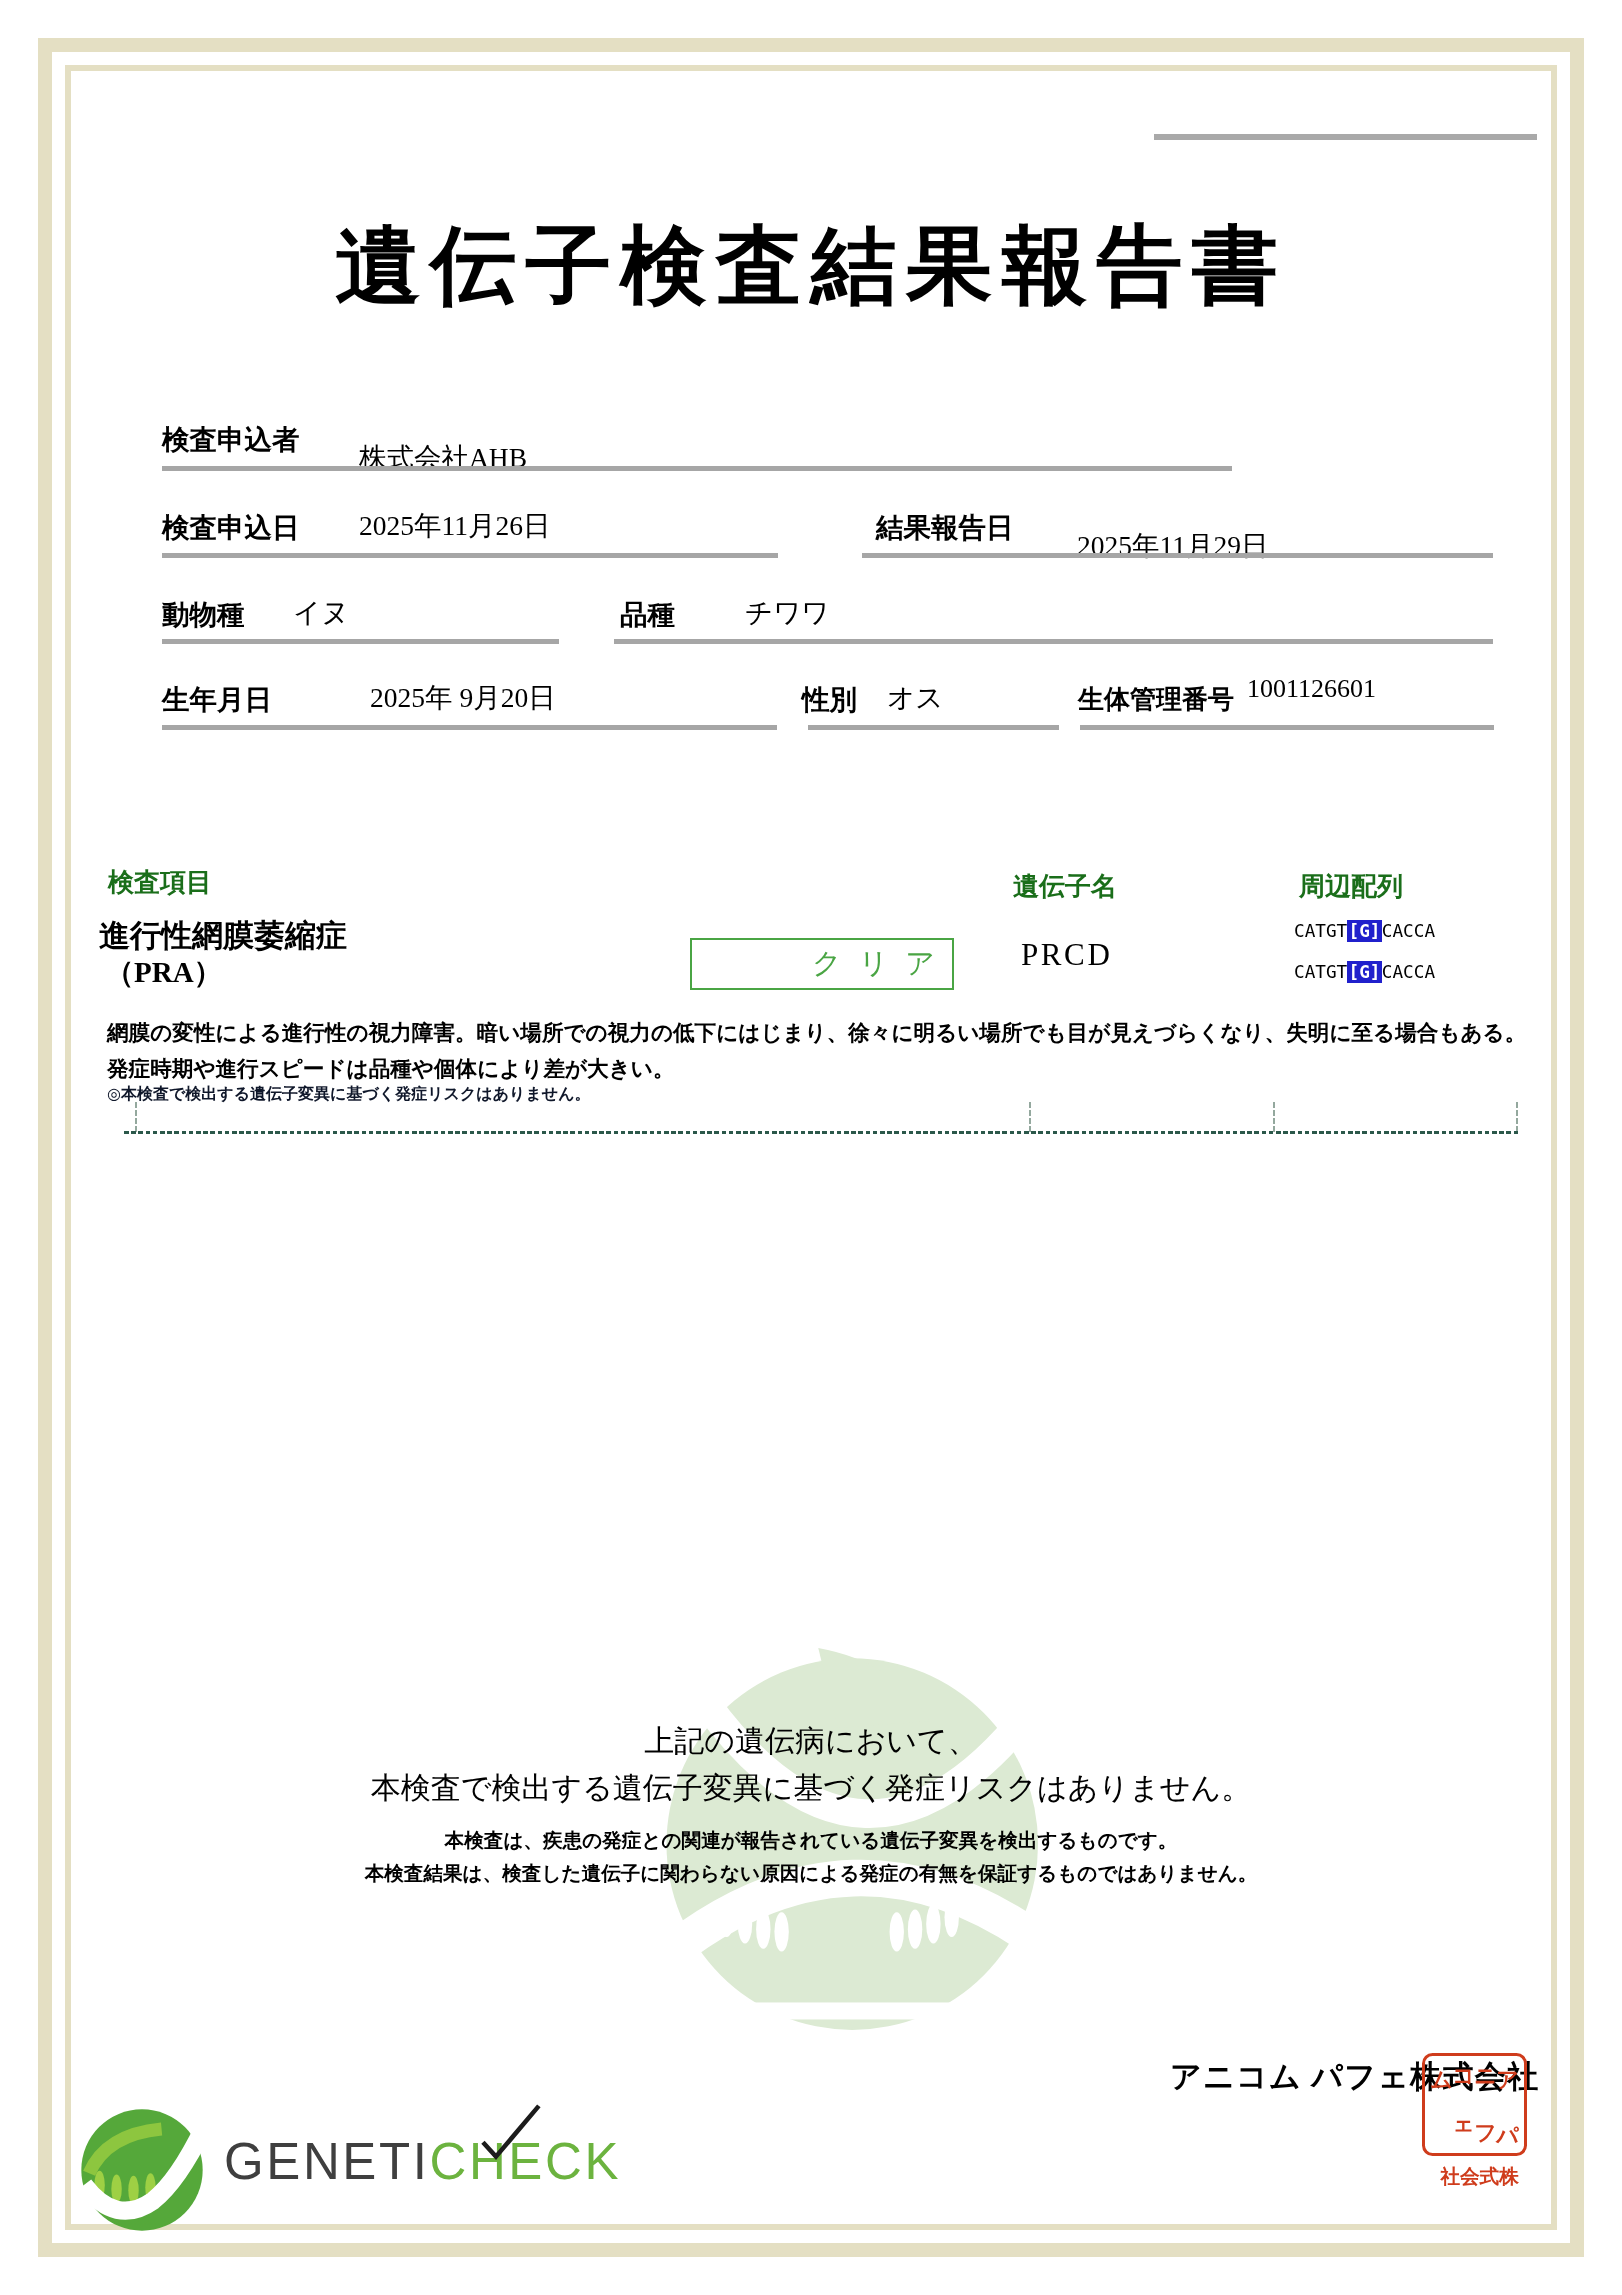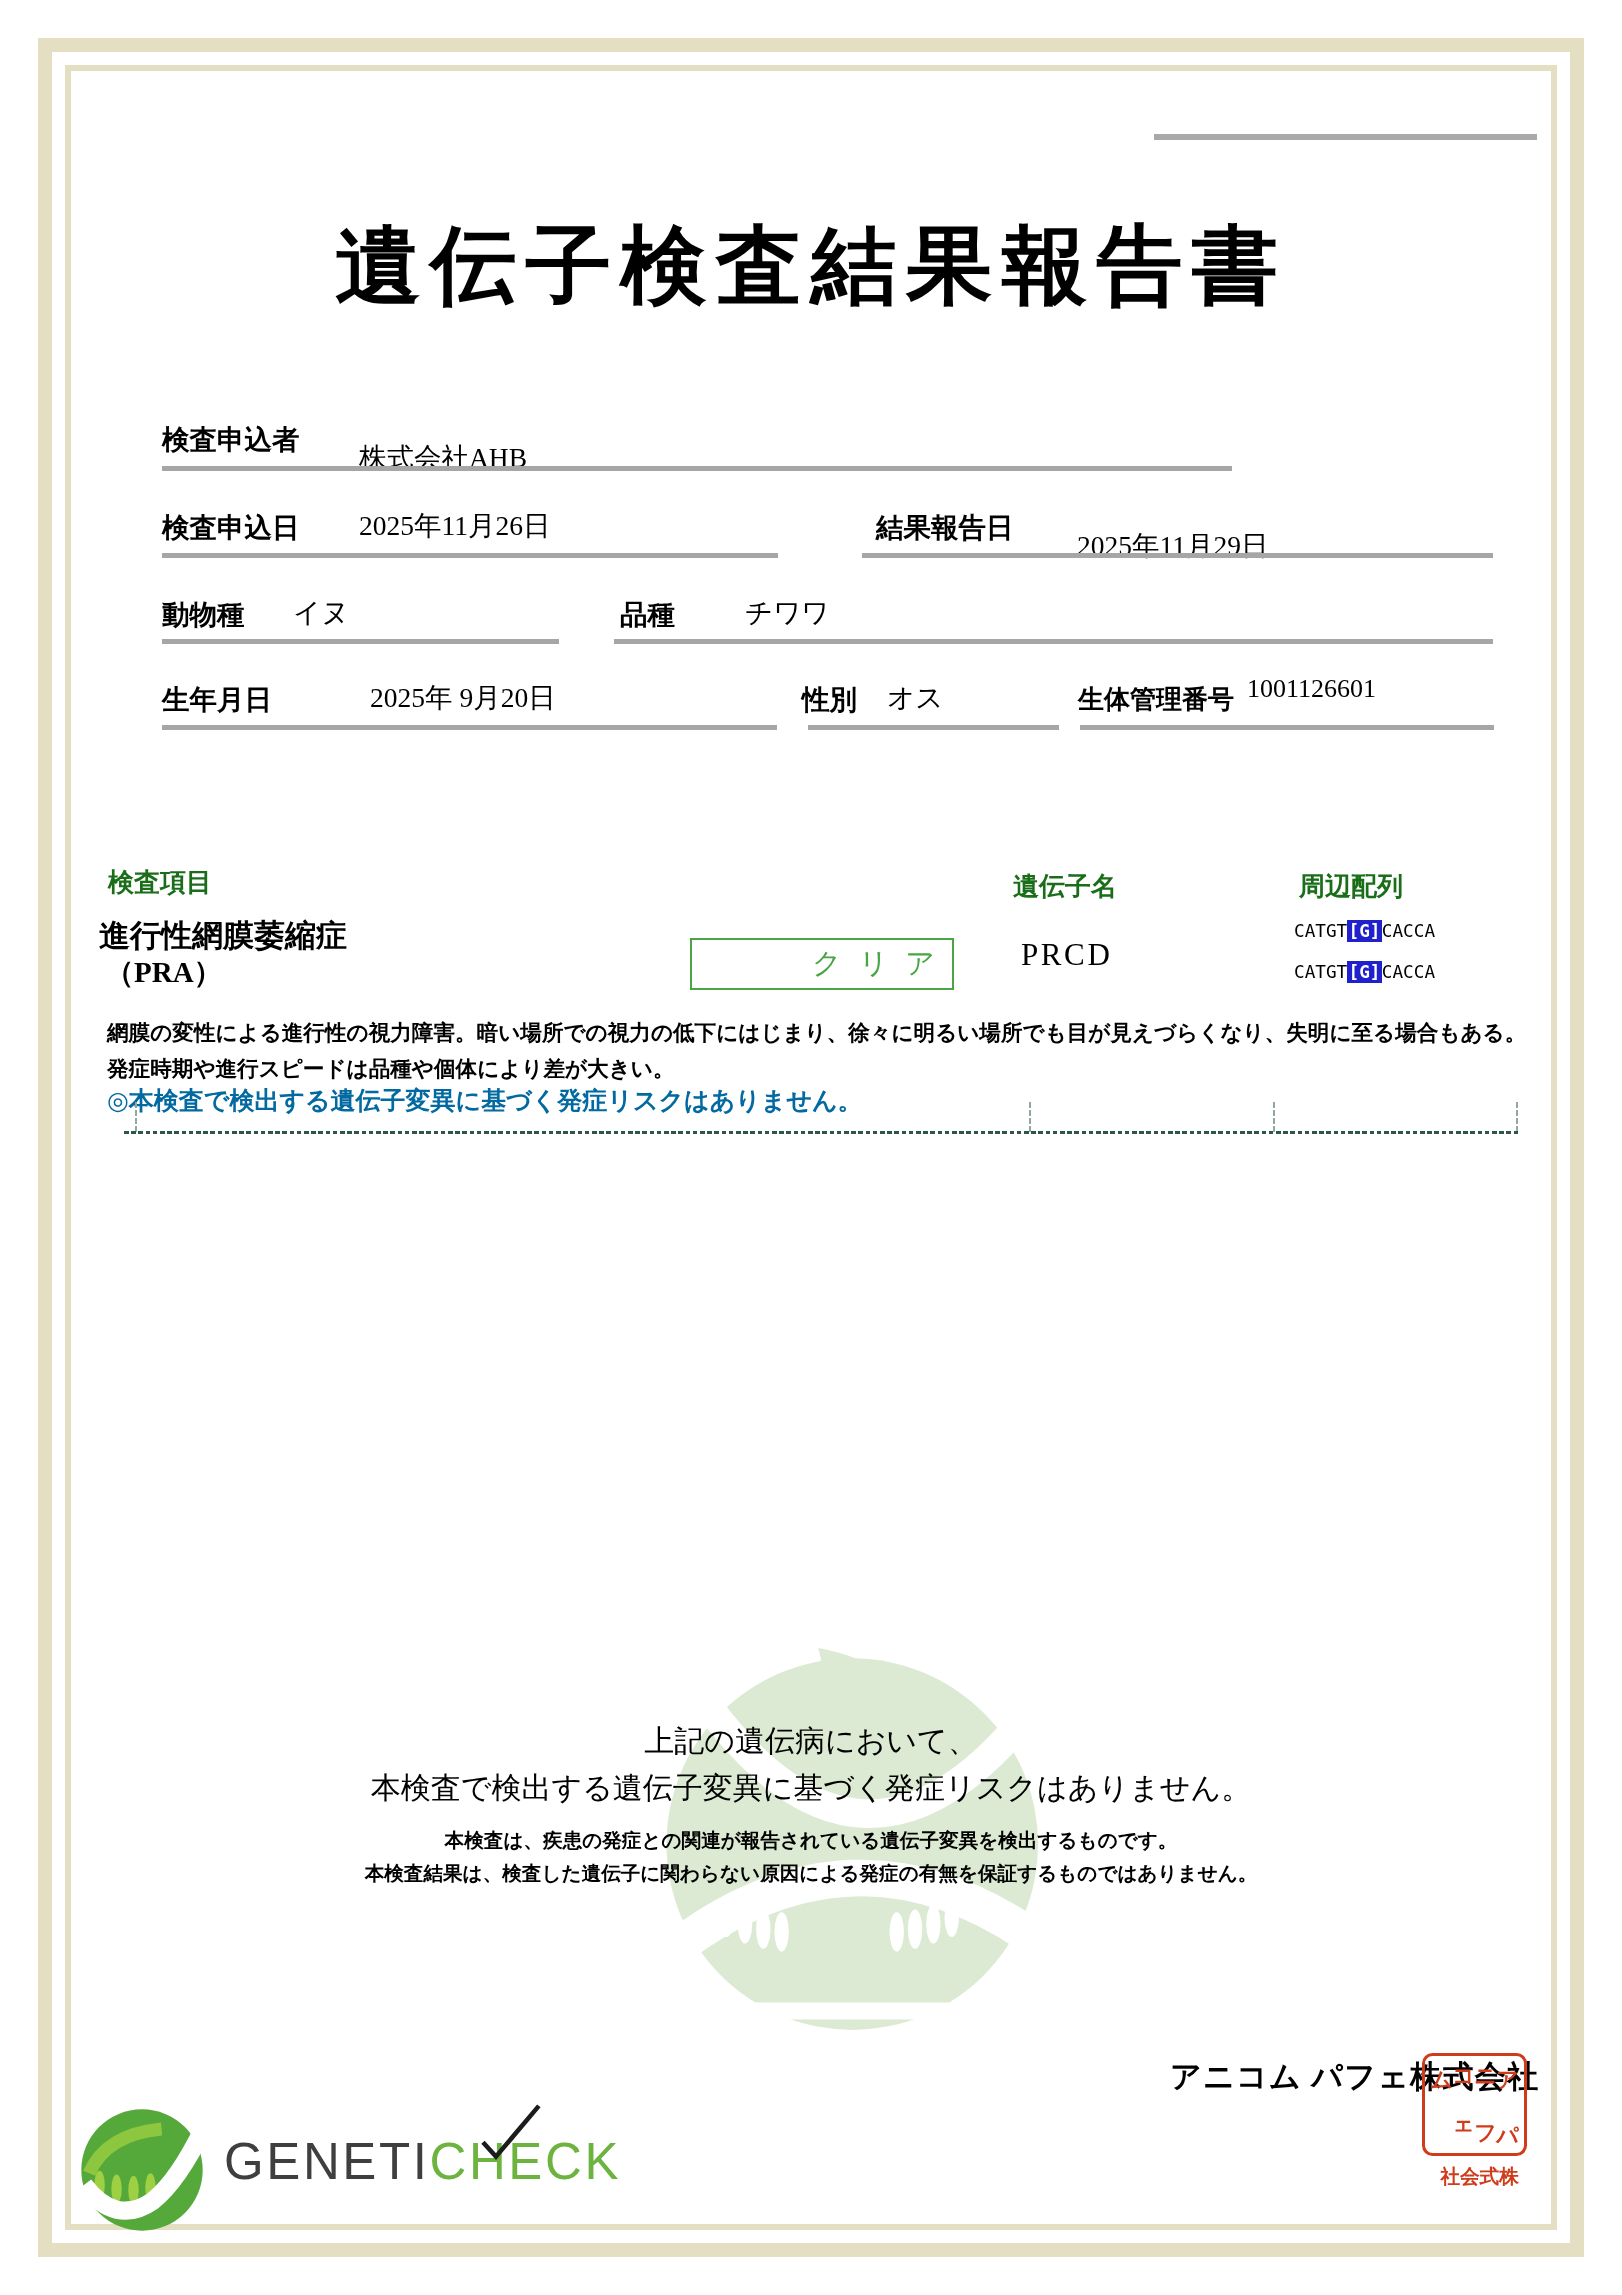--- a/index.html
+++ b/index.html
@@ -28,21 +28,21 @@
   .disease{font-size:31px;font-weight:bold;white-space:nowrap;}
   .disease-sub{font-size:29px;font-weight:bold;white-space:nowrap;}
   .result-box{left:690px;top:938px;width:260px;height:48px;border:2.6px solid #4aa544;
               display:flex;align-items:center;justify-content:flex-end;}
   .result-box span{color:#4aa544;font-size:29px;letter-spacing:17px;padding-left:17px;}
   .gene{font-size:31px;white-space:nowrap;letter-spacing:2.6px;}
   .seq{font-family:"DejaVu Sans Mono","Liberation Mono",monospace;font-size:17.7px;
        white-space:nowrap;letter-spacing:0px;}
   .seq .mut{background:#2020cc;color:#ffffff;font-weight:bold;padding:0.7px 1.3px;}
   .desc{font-size:21.6px;font-weight:bold;white-space:nowrap;}
-  .desc-green{font-size:25px;font-weight:bold;color:#0369a1;white-space:nowrap;}
+  .desc-green{font-size:16px;font-weight:bold;color:#0f172a;white-space:nowrap;}
   .dot-h{left:124px;top:1131px;width:1394px;height:3.3px;
          background:repeating-linear-gradient(90deg,#2b584a 0 4.6px,transparent 4.6px 7.2px);}
   .dot-v{top:1102px;width:0;height:30px;border-left:2px dashed #94a89e;}
   
   .summary{width:1622px;left:0;text-align:center;font-family:"Liberation Sans","DejaVu Sans",sans-serif;
            font-size:30px;white-space:nowrap;}
   .disclaimer{width:1622px;left:0;text-align:center;font-family:Liberation Mono, monospace;
               font-size:19.6px;font-weight:bold;white-space:nowrap;}
   
   .watermark{left:622px;top:1636px;width:471px;height:432px;pointer-events:none;}

